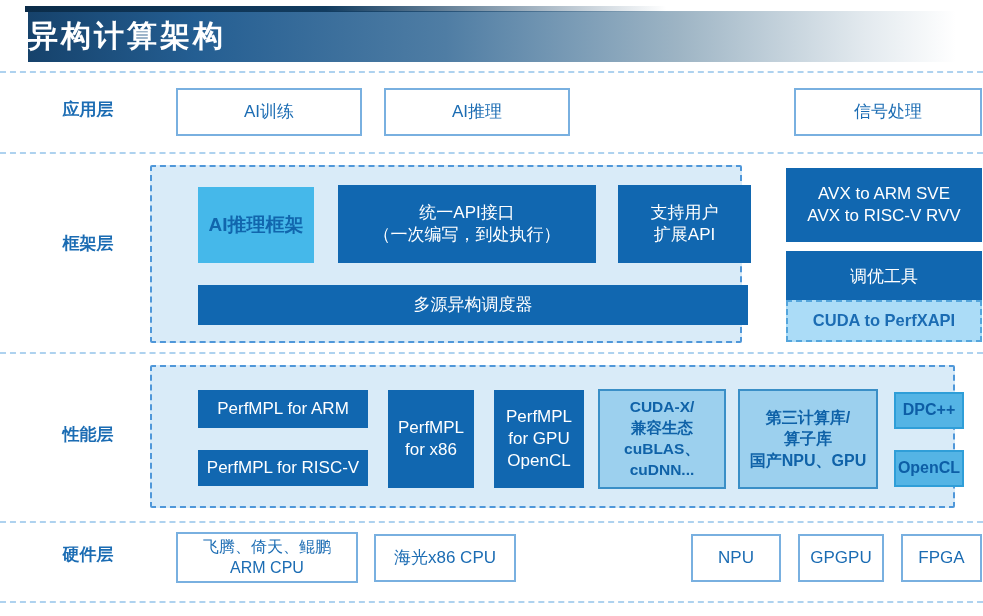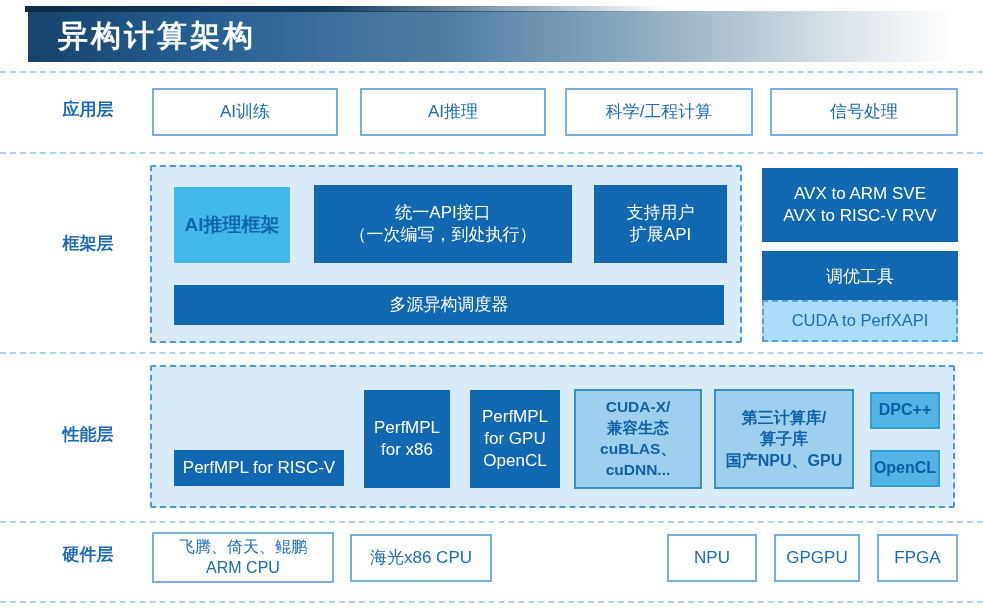--- a/index.html
+++ b/index.html
@@ -3,41 +3,41 @@
 <meta charset="utf-8">
 <style>
   html,body{margin:0;padding:0;background:#fff;}
   body{width:983px;height:616px;position:relative;overflow:hidden;
        font-family:"Liberation Sans","DejaVu Sans",sans-serif;}
   .stage{position:absolute;inset:0;width:983px;height:616px;}
 
   
   .banner{position:absolute;left:28px;top:11px;width:928px;height:51px;
     background:linear-gradient(90deg,#16426b 0%,#245e92 18%,#4f7da4 45%,#9db4c4 70%,#e2e9ee 90%,#ffffff 100%);
-    display:flex;align-items:center;padding-left:30px;box-sizing:border-box;}
+    display:flex;align-items:center;box-sizing:border-box;}
   .banner::before{content:"";position:absolute;left:-3px;top:-5px;width:72%;height:6px;
     background:linear-gradient(90deg,#0b2c49 0%,#123c60 45%,rgba(18,60,96,0) 96%);}
   .banner-title{color:#fff;font-size:30px;font-weight:700;letter-spacing:3px;}
 
   
   .sep{position:absolute;left:0;width:983px;height:0;border-top:2px dashed #aed2ef;}
 
   
   .layer-label{position:absolute;left:34px;width:108px;text-align:center;
     color:#1b6cb3;font-weight:700;font-size:17px;}
 
   
   .box{position:absolute;display:flex;flex-direction:column;align-items:center;
-    justify-content:center;text-align:center;box-sizing:border-box;line-height:1.3;}
+    justify-content:center;text-align:center;box-sizing:border-box;line-height:1.3;margin-left:24px;}
   .outline{background:#fff;border:2px solid #79b0e0;color:#1b6cb3;font-size:17px;font-weight:500;}
   .dark{background:#1167b0;color:#fff;font-size:17px;}
   .sky{background:#45b8ea;color:#1166ad;font-size:19px;font-weight:600;}
   .mid{background:#9cd0ee;border:2px solid #3a8fc7;color:#0f62a8;font-size:15.5px;font-weight:600;line-height:1.35;}
   .small-solid{background:#54b4e5;border:2px solid #2f9ed8;color:#0d5ea6;font-size:16px;font-weight:600;}
-  .light-dash{background:#abdcf7;border:2px dashed #54a5dc;color:#1b6cb3;font-size:16.5px;font-weight:400;}
+  .light-dash{background:#abdcf7;border:2px dashed #54a5dc;color:#1b6cb3;font-size:16.5px;font-weight:700;}
 
   
   .panel{position:absolute;background:#d9ebf8;border:2px dashed #4f97d9;border-radius:2px;box-sizing:border-box;}
 </style>
 </head>
 <body>
 
 <div class="stage">
 
   <div class="banner">
@@ -50,21 +50,20 @@
   <div class="sep" style="top:521px"></div>
   <div class="sep" style="top:601px"></div>
 
   <div class="layer-label" style="top:98px">应用层</div>
   <div class="layer-label" style="top:232px">框架层</div>
   <div class="layer-label" style="top:423px">性能层</div>
   <div class="layer-label" style="top:543px">硬件层</div>
 
   <div class="box outline" style="left:152px;top:88px;width:186px;height:48px">AI训练</div>
   <div class="box outline" style="left:360px;top:88px;width:186px;height:48px">AI推理</div>
-  <div class="box outline" style="left:565px;top:88px;width:188px;height:48px">科学/工程计算</div>
   <div class="box outline" style="left:770px;top:88px;width:188px;height:48px">信号处理</div>
 
   <div class="panel" style="left:150px;top:165px;width:592px;height:178px">
     <div class="box sky" style="left:22px;top:20px;width:116px;height:76px">AI推理框架</div>
     <div class="box dark" style="left:162px;top:18px;width:258px;height:78px">
       <div>统一API接口</div>
       <div>（一次编写，到处执行）</div>
     </div>
     <div class="box dark" style="left:442px;top:18px;width:133px;height:78px">
       <div>支持用户</div>
@@ -74,20 +73,21 @@
   </div>
 
   <div class="box dark" style="left:762px;top:168px;width:196px;height:74px">
     <div>AVX to ARM SVE</div>
     <div>AVX to RISC-V RVV</div>
   </div>
   <div class="box dark" style="left:762px;top:251px;width:196px;height:53px">调优工具</div>
   <div class="box light-dash" style="left:762px;top:300px;width:196px;height:42px">CUDA to PerfXAPI</div>
 
   <div class="panel" style="left:150px;top:365px;width:805px;height:143px">
+    <div class="box dark" style="left:22px;top:23px;width:170px;height:38px">PerfMPL for ARM</div>
     <div class="box dark" style="left:22px;top:83px;width:170px;height:36px">PerfMPL for RISC-V</div>
     <div class="box dark" style="left:212px;top:23px;width:86px;height:98px">
       <div>PerfMPL</div>
       <div>for x86</div>
     </div>
     <div class="box dark" style="left:318px;top:23px;width:90px;height:98px">
       <div>PerfMPL</div>
       <div>for GPU</div>
       <div>OpenCL</div>
     </div>

